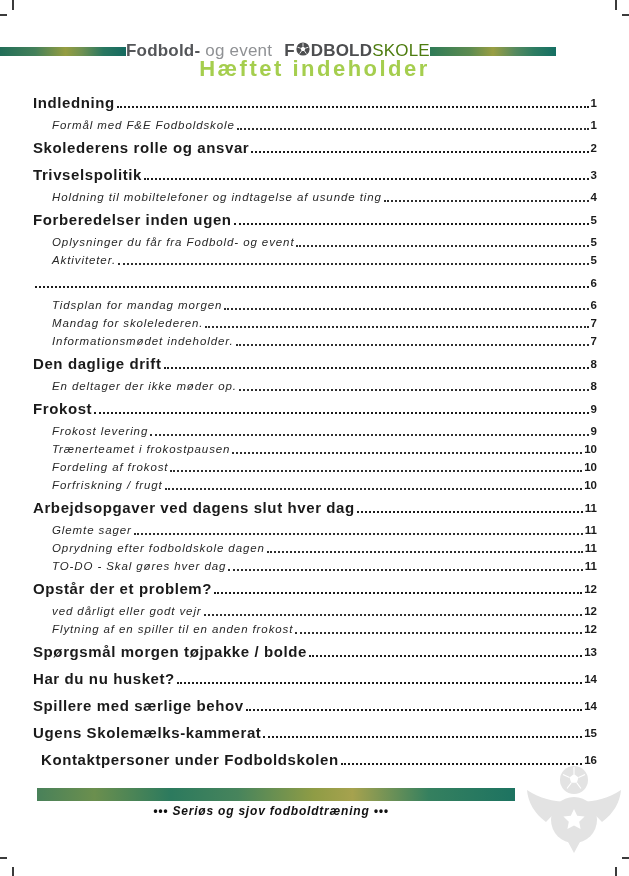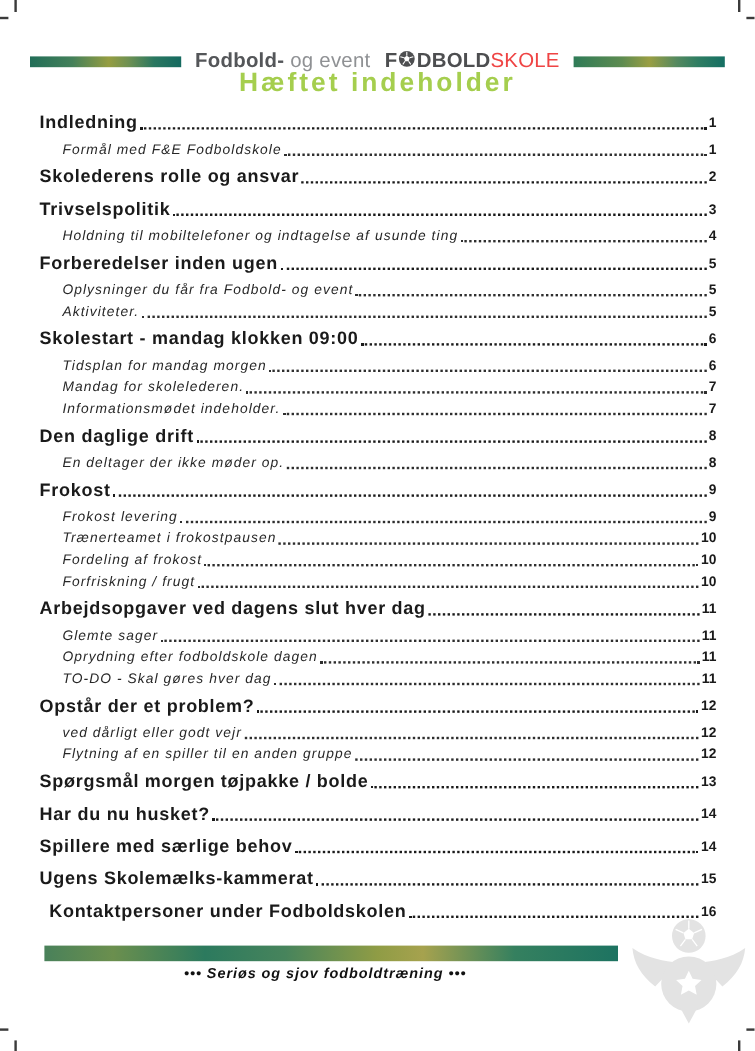--- a/index.html
+++ b/index.html
@@ -22,37 +22,36 @@
   .crop.bl-v { left: 12px; top: 867px; width: 2px; height: 9px; }
   .crop.br-h { right: 0; top: 857px; width: 7px; height: 2px; }
   .crop.br-v { left: 615px; top: 867px; width: 2px; height: 9px; }
 
   
   .brand-row {
     position: absolute;
     top: 41px; left: 0; right: 0;
     display: flex;
     align-items: center;
-    justify-content: center;
-    gap: 12px;
+    gap: 0;
     white-space: nowrap;
   }
   .grad-bar { height: 9px; width: 126px; }
   .grad-bar.left {
     background: linear-gradient(90deg,#226e58 0%,#44805a 28%,#959d41 52%,#6f9152 65%,#2a7760 82%,#156a60 100%);
   }
   .grad-bar.right {
     background: linear-gradient(90deg,#2f7b57 0%,#5d8b50 32%,#999e43 50%,#55895f 68%,#2f7d62 82%,#156f63 100%);
   }
   .brand-text { font-size: 17px; letter-spacing: 0.2px; display: inline-flex; align-items: center; }
   .brand-bold { font-weight: 700; color: #545659; }
   .brand-light { font-weight: 400; color: #8f9194; margin-left: 5px; }
   .brand-school { margin-left: 12px; display: inline-flex; align-items: center; }
   .brand-school .dark { font-weight: 800; color: #4d4e50; }
-  .brand-school .gray { font-weight: 400; color: #ef4444; }
+  .brand-school .gray { font-weight: 400; color: #4d7c0f; }
   .ball-icon { display: inline-block; margin: 0 1px; }
 
   
   .page-title {
     position: absolute;
     top: 56px; left: 0; right: 0;
     text-align: center;
     font-size: 22px;
     font-weight: 700;
     letter-spacing: 2.5px;
@@ -188,21 +187,20 @@
         <span class="toc-label">Oplysninger du får fra Fodbold- og event</span>
         <span class="leader"></span>
         <span class="toc-page">5</span>
       </div>
       <div class="toc-row lvl2">
         <span class="toc-label">Aktiviteter.</span>
         <span class="leader"></span>
         <span class="toc-page">5</span>
       </div>
       <div class="toc-row lvl1">
-        <span class="toc-label">Skolestart - mandag klokken 09:00</span>
         <span class="leader"></span>
         <span class="toc-page">6</span>
       </div>
       <div class="toc-row lvl2">
         <span class="toc-label">Tidsplan for mandag morgen</span>
         <span class="leader"></span>
         <span class="toc-page">6</span>
       </div>
       <div class="toc-row lvl2">
         <span class="toc-label">Mandag for skolelederen.</span>
@@ -273,21 +271,21 @@
         <span class="toc-label">Opstår der et problem?</span>
         <span class="leader"></span>
         <span class="toc-page">12</span>
       </div>
       <div class="toc-row lvl2">
         <span class="toc-label">ved dårligt eller godt vejr</span>
         <span class="leader"></span>
         <span class="toc-page">12</span>
       </div>
       <div class="toc-row lvl2">
-        <span class="toc-label">Flytning af en spiller til en anden gruppe</span>
+        <span class="toc-label">Flytning af en spiller til en anden frokost</span>
         <span class="leader"></span>
         <span class="toc-page">12</span>
       </div>
       <div class="toc-row lvl1">
         <span class="toc-label">Spørgsmål morgen tøjpakke / bolde</span>
         <span class="leader"></span>
         <span class="toc-page">13</span>
       </div>
       <div class="toc-row lvl1">
         <span class="toc-label">Har du nu husket?</span>

